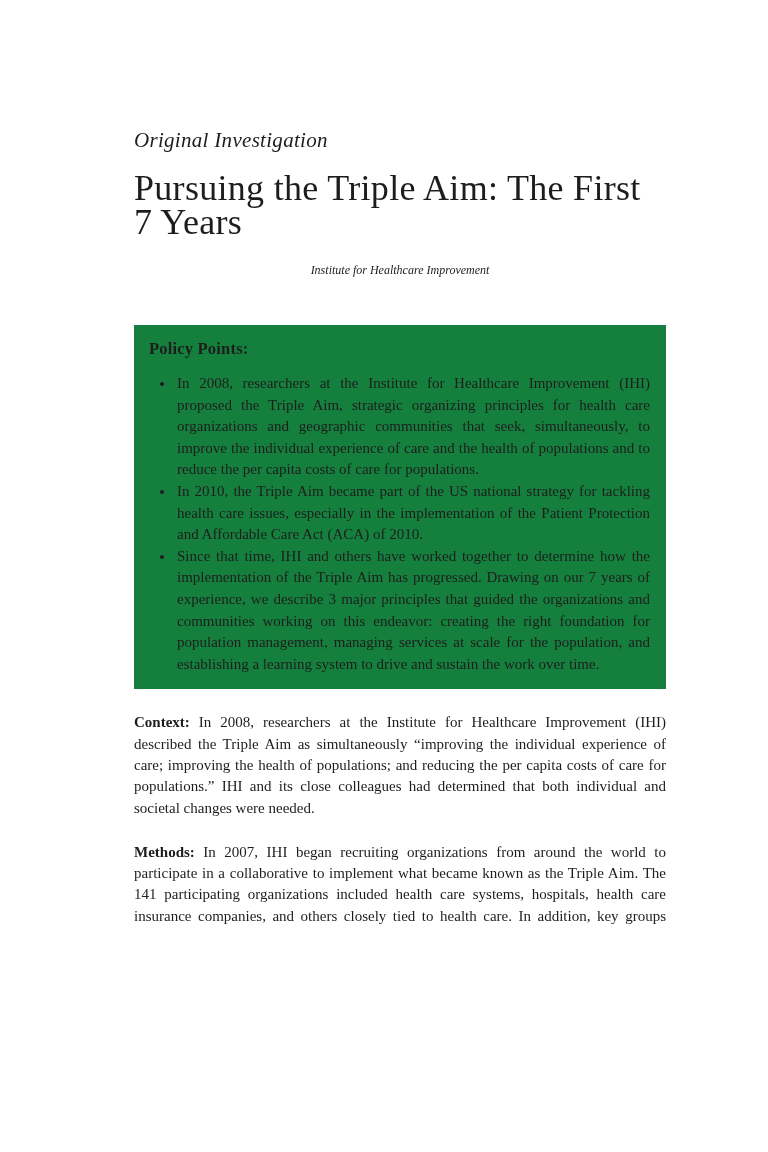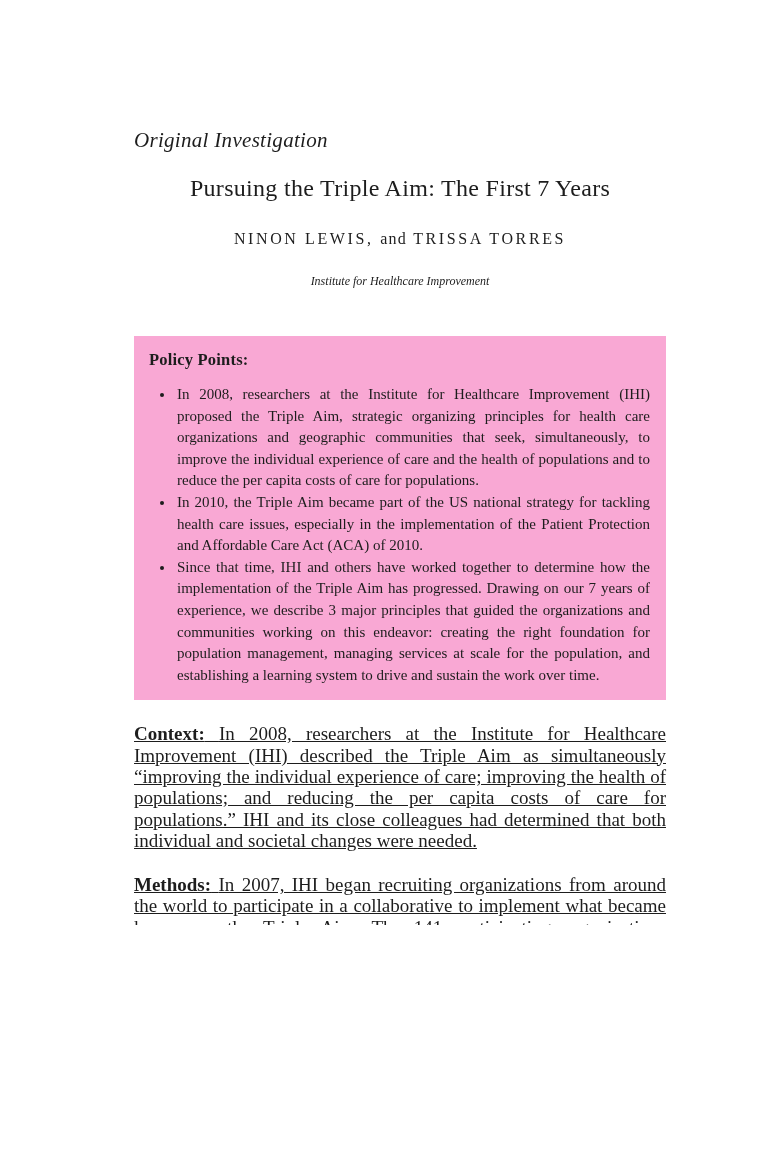--- a/index.html
+++ b/index.html
@@ -21,23 +21,22 @@
     padding: 128px 118px 0 118px;
   }
   .kicker {
     font-style: italic;
     font-size: 21px;
     line-height: 25px;
     letter-spacing: 0.3px;
   }
   .title {
     margin: 18px 0 0 0;
-    font-size: 24px;
+    font-size: 36px;
     font-weight: normal;
-    text-align: center;
     line-height: 34px;
     letter-spacing: 0.3px;
   }
   .authors {
     margin-top: 21px;
     text-align: center;
     font-size: 16px;
     line-height: 25px;
     letter-spacing: 2.6px;
   }
@@ -46,21 +45,21 @@
   }
   .affiliation {
     margin-top: 20px;
     text-align: center;
     font-style: italic;
     font-size: 12px;
     line-height: 21px;
   }
   .policy-box {
     margin-top: 44px;
-    background: #f9a8d4;
+    background: #15803d;
     padding: 13px 16px 14px 15px;
   }
   .policy-heading {
     margin: 0;
     font-size: 16.5px;
     font-weight: bold;
     line-height: 22px;
     letter-spacing: 0.2px;
   }
   .policy-list {
@@ -68,24 +67,23 @@
     padding-left: 26px;
   }
   .policy-list li {
     font-size: 15px;
     line-height: 21.6px;
     text-align: justify;
     padding-left: 2px;
   }
   .abstract-para {
     margin: 23px 0 0 0;
-    font-size: 19px;
+    font-size: 15px;
     line-height: 21.3px;
     text-align: justify;
-    text-decoration: underline;
   }
   .abstract-label {
     font-weight: bold;
   }
   .footnote {
     margin-top: 15px;
     font-size: 14px;
     line-height: 17.5px;
   }
   .page-number {
@@ -99,21 +97,20 @@
 <body>
 
 <div class="page">
   <div class="content">
 
     <div class="kicker">Original Investigation</div>
 
     <h1 class="title">Pursuing the Triple Aim: The First 7 Years</h1>
 
     <div class="authors">
-      <div><span>NINON LEWIS,</span> <span class="and">and</span> <span>TRISSA TORRES</span></div>
     </div>
 
     <div class="affiliation">Institute for Healthcare Improvement</div>
 
     <section class="policy-box">
       <h2 class="policy-heading">Policy Points:</h2>
       <ul class="policy-list">
         <li>In 2008, researchers at the Institute for Healthcare Improvement (IHI) proposed the Triple Aim, strategic organizing principles for health care organizations and geographic communities that seek, simultaneously, to improve the individual experience of care and the health of populations and to reduce the per capita costs of care for populations.</li>
         <li>In 2010, the Triple Aim became part of the US national strategy for tackling health care issues, especially in the implementation of the Patient Protection and Affordable Care Act (ACA) of 2010.</li>
         <li>Since that time, IHI and others have worked together to determine how the implementation of the Triple Aim has progressed. Drawing on our 7 years of experience, we describe 3 major principles that guided the organizations and communities working on this endeavor: creating the right foundation for population management, managing services at scale for the population, and establishing a learning system to drive and sustain the work over time.</li>

